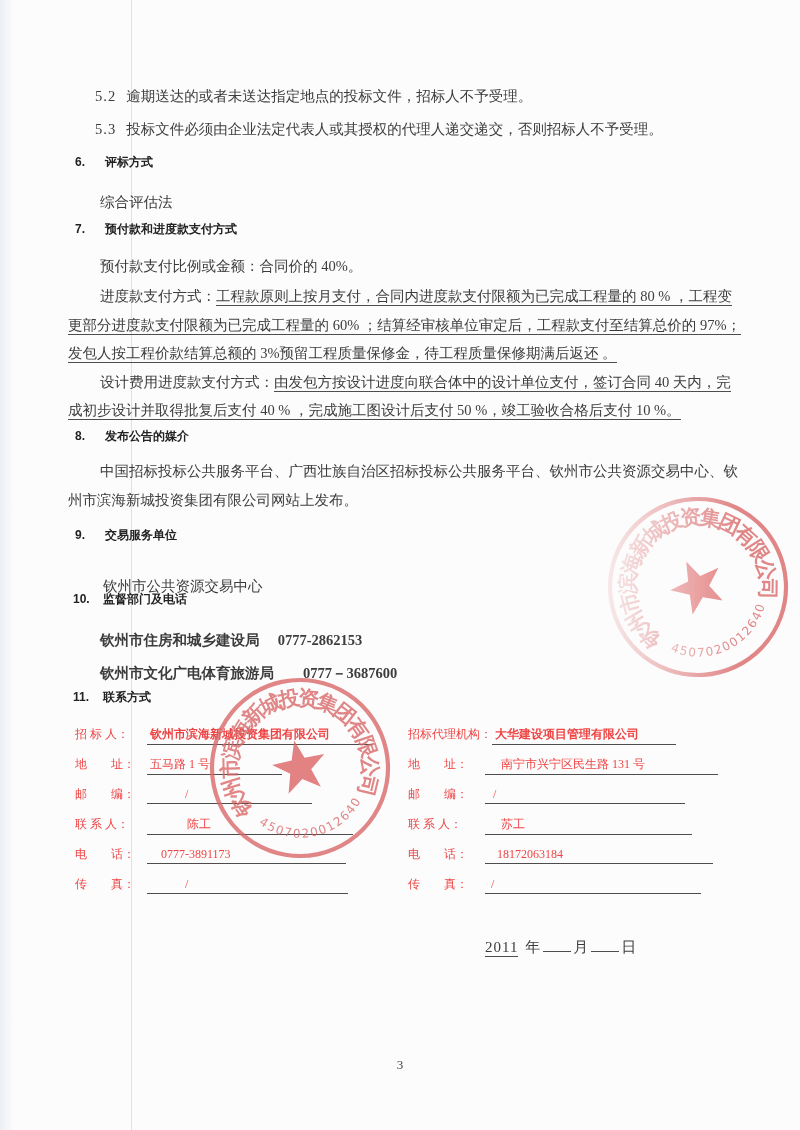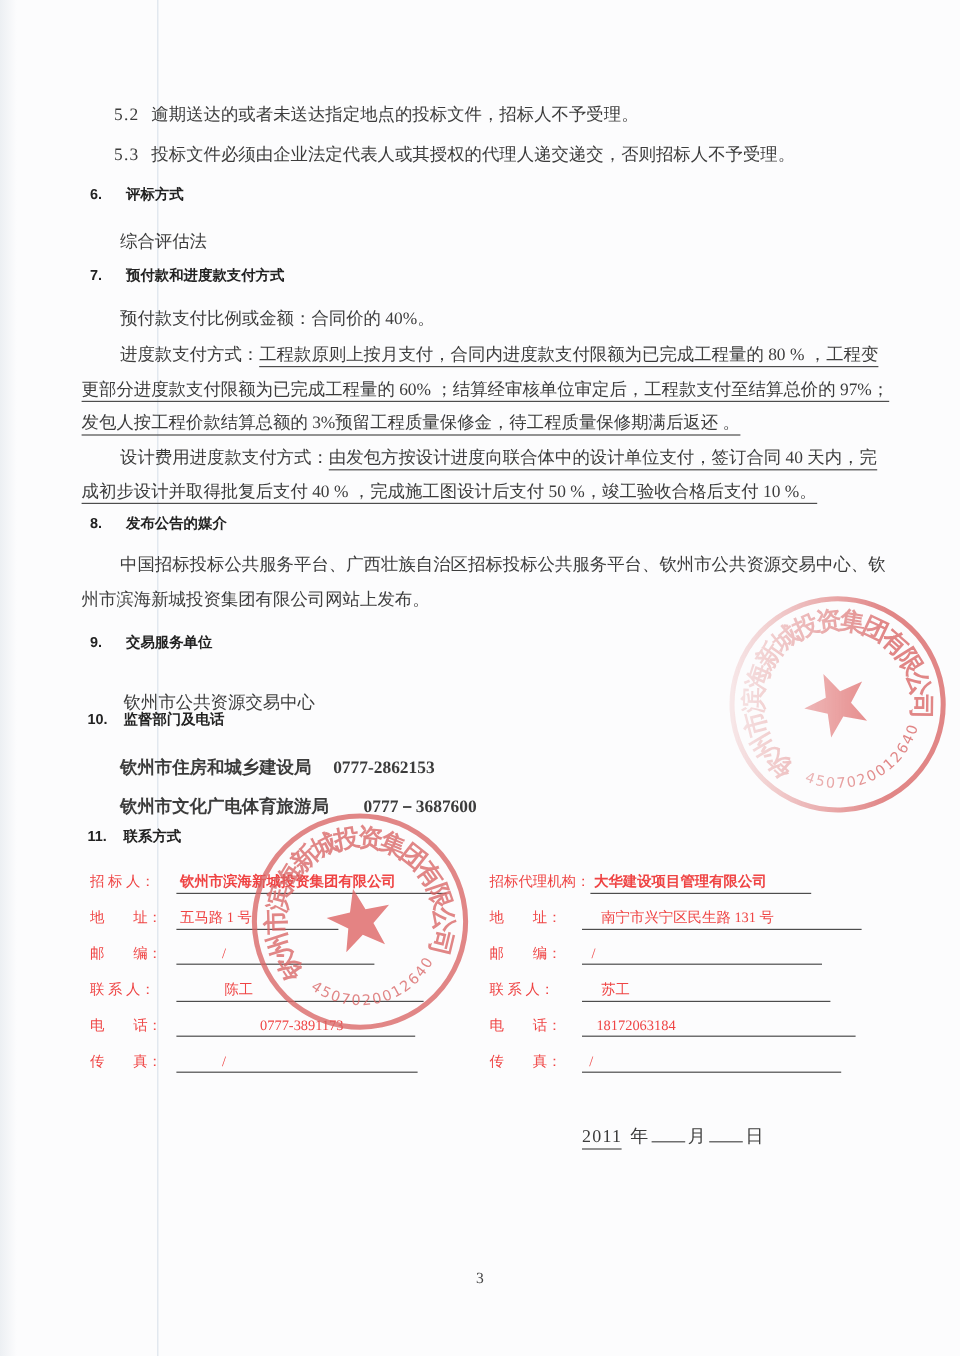--- a/index.html
+++ b/index.html
@@ -32,21 +32,21 @@
   #h11{top:689px;left:73px;}
   
   .contact-col{position:absolute;top:726px;width:345px;}
   #ccol-left{left:75px;} #ccol-right{left:408px;}
   .c-row{display:flex;align-items:baseline;height:30px;font-size:12px;color:#ef4444;}
   .c-label{flex:0 0 72px;white-space:pre;}
   #ccol-right .c-label{flex-basis:77px;}
   .c-label.wide{flex-basis:auto;margin-right:0;}
   .c-value{display:inline-block;border-bottom:1.3px solid #4d4d4d;padding:0 4px 1px 3px;white-space:nowrap;}
   .vw1{min-width:218px;} .vw2{min-width:128px;} .vw3{min-width:123px;padding-left:38px;}
-  .vw4{min-width:162px;padding-left:40px;} .vw5{min-width:181px;padding-left:14px;text-align:center;} .vw6{min-width:159px;padding-left:38px;}
+  .vw4{min-width:162px;padding-left:40px;} .vw5{min-width:181px;padding-left:14px;} .vw6{min-width:159px;padding-left:38px;}
   .vw7{min-width:177px;} .vw8{min-width:213px;padding-left:16px;} .vw9{min-width:188px;padding-left:8px;}
   .vw10{min-width:187px;padding-left:16px;} .vw11{min-width:212px;padding-left:12px;} .vw12{min-width:206px;padding-left:6px;}
   
   #dateline{top:936px;left:485px;font-size:15px;letter-spacing:1px;}
   .blank-u{display:inline-block;width:28px;border-bottom:1.3px solid #4d4d4d;height:15px;vertical-align:baseline;}
   .date-sep{margin:0 2px;}
   
   #pageno{top:1057px;left:0;width:800px;text-align:center;font-size:13px;color:#444;}
   
   .stamp{position:absolute;pointer-events:none;}

